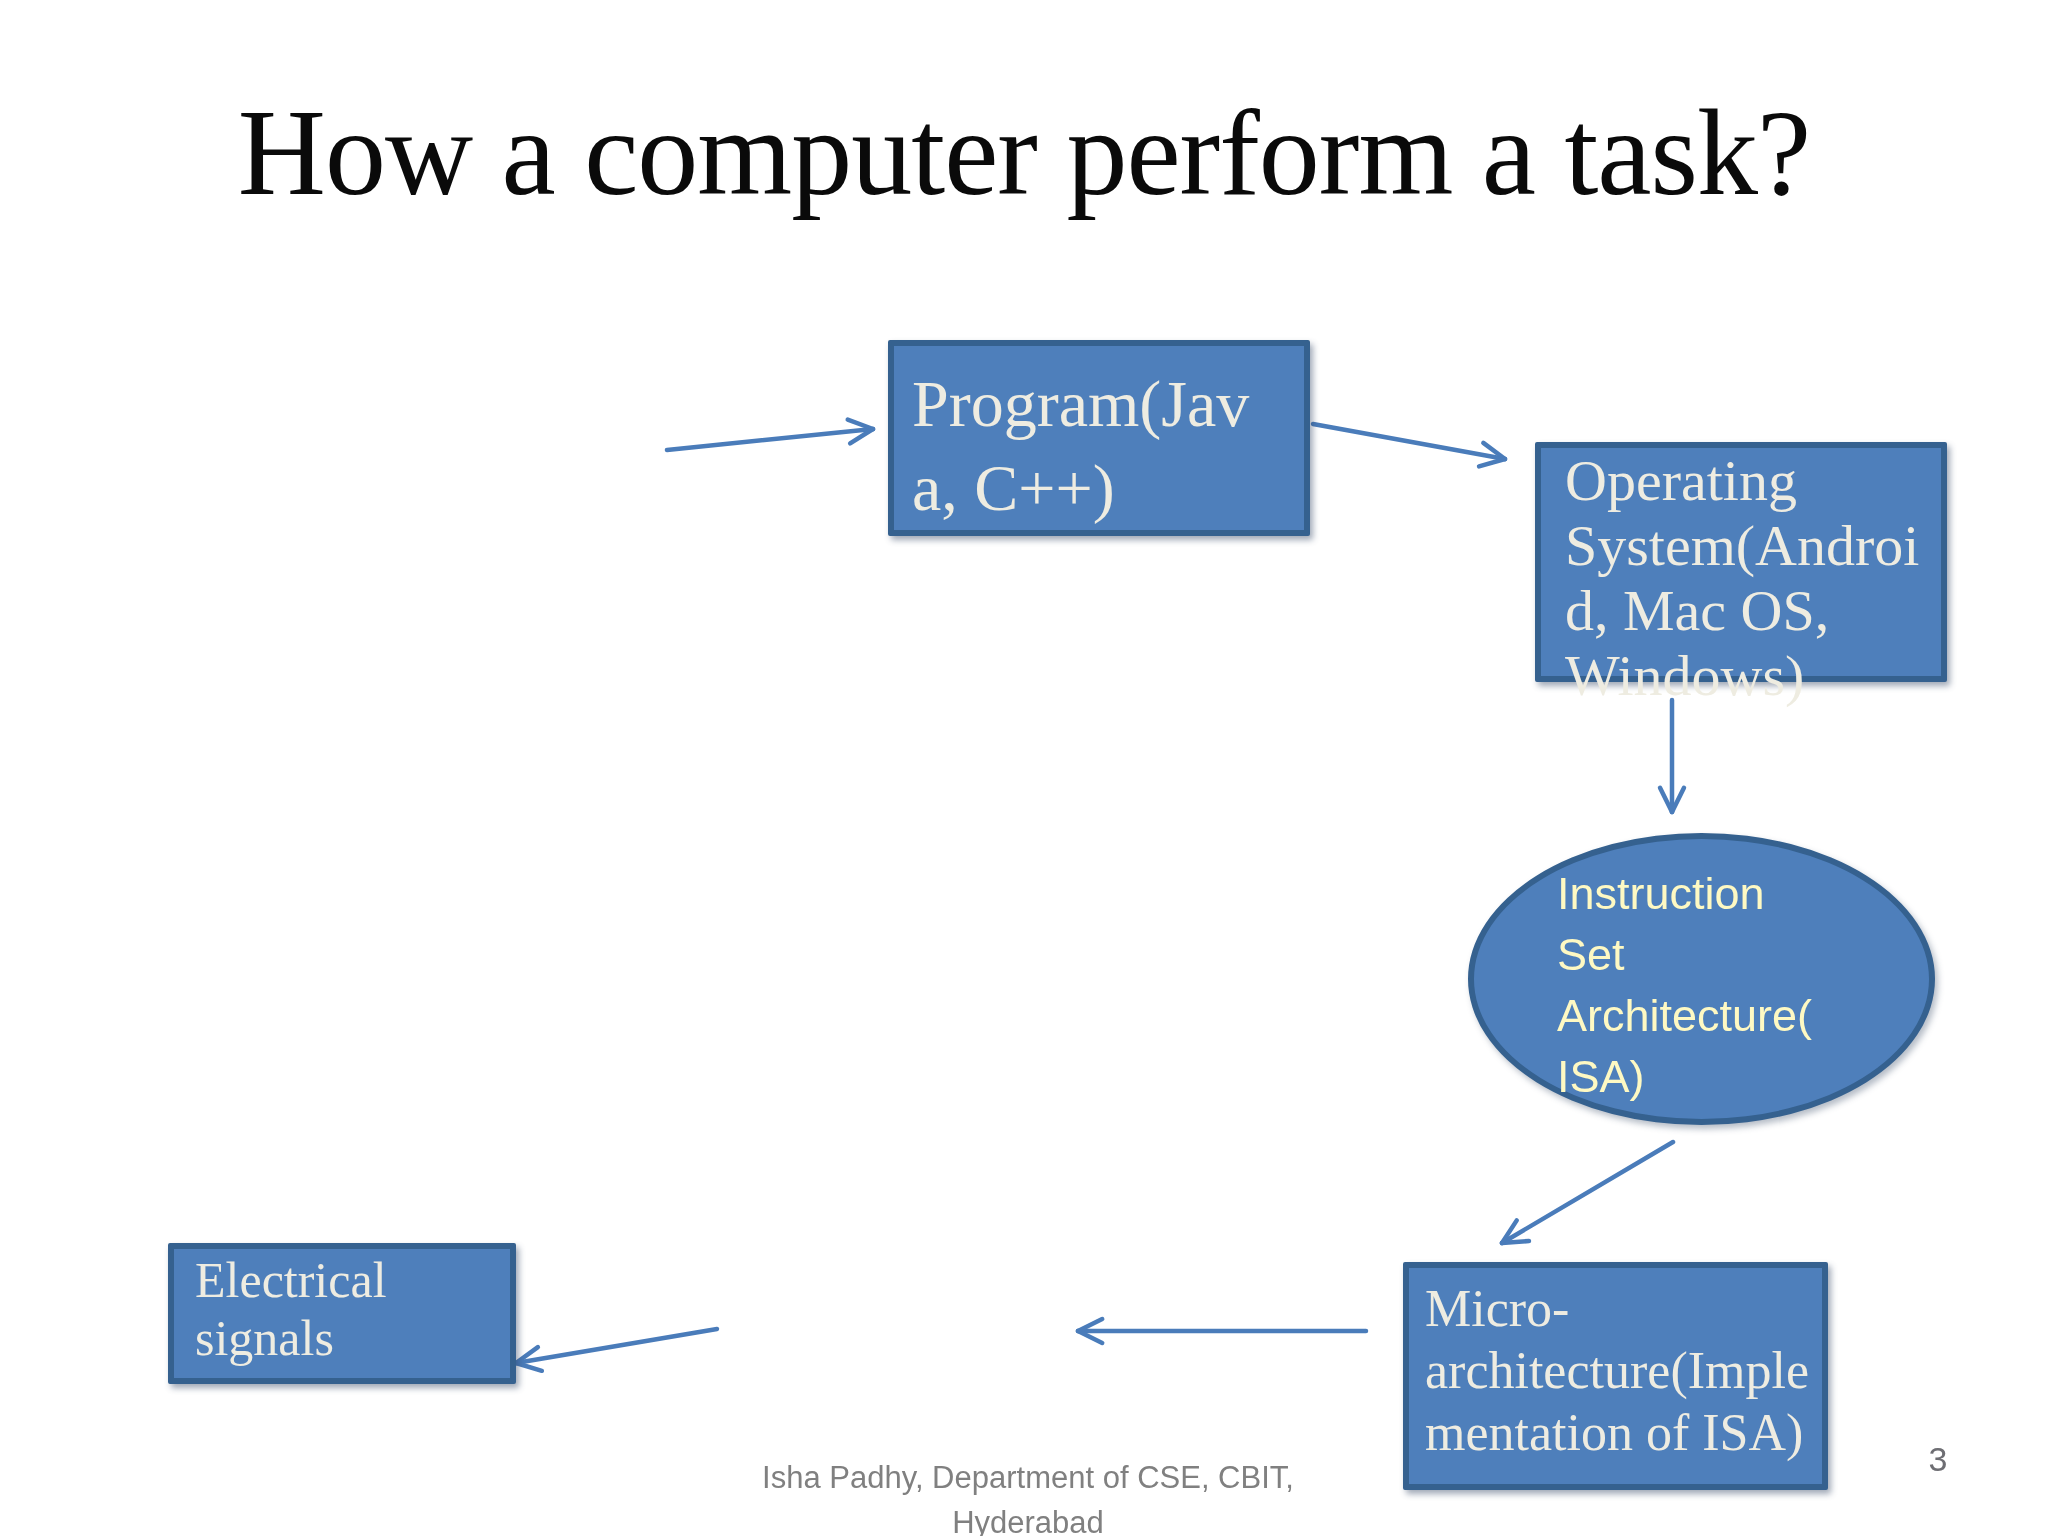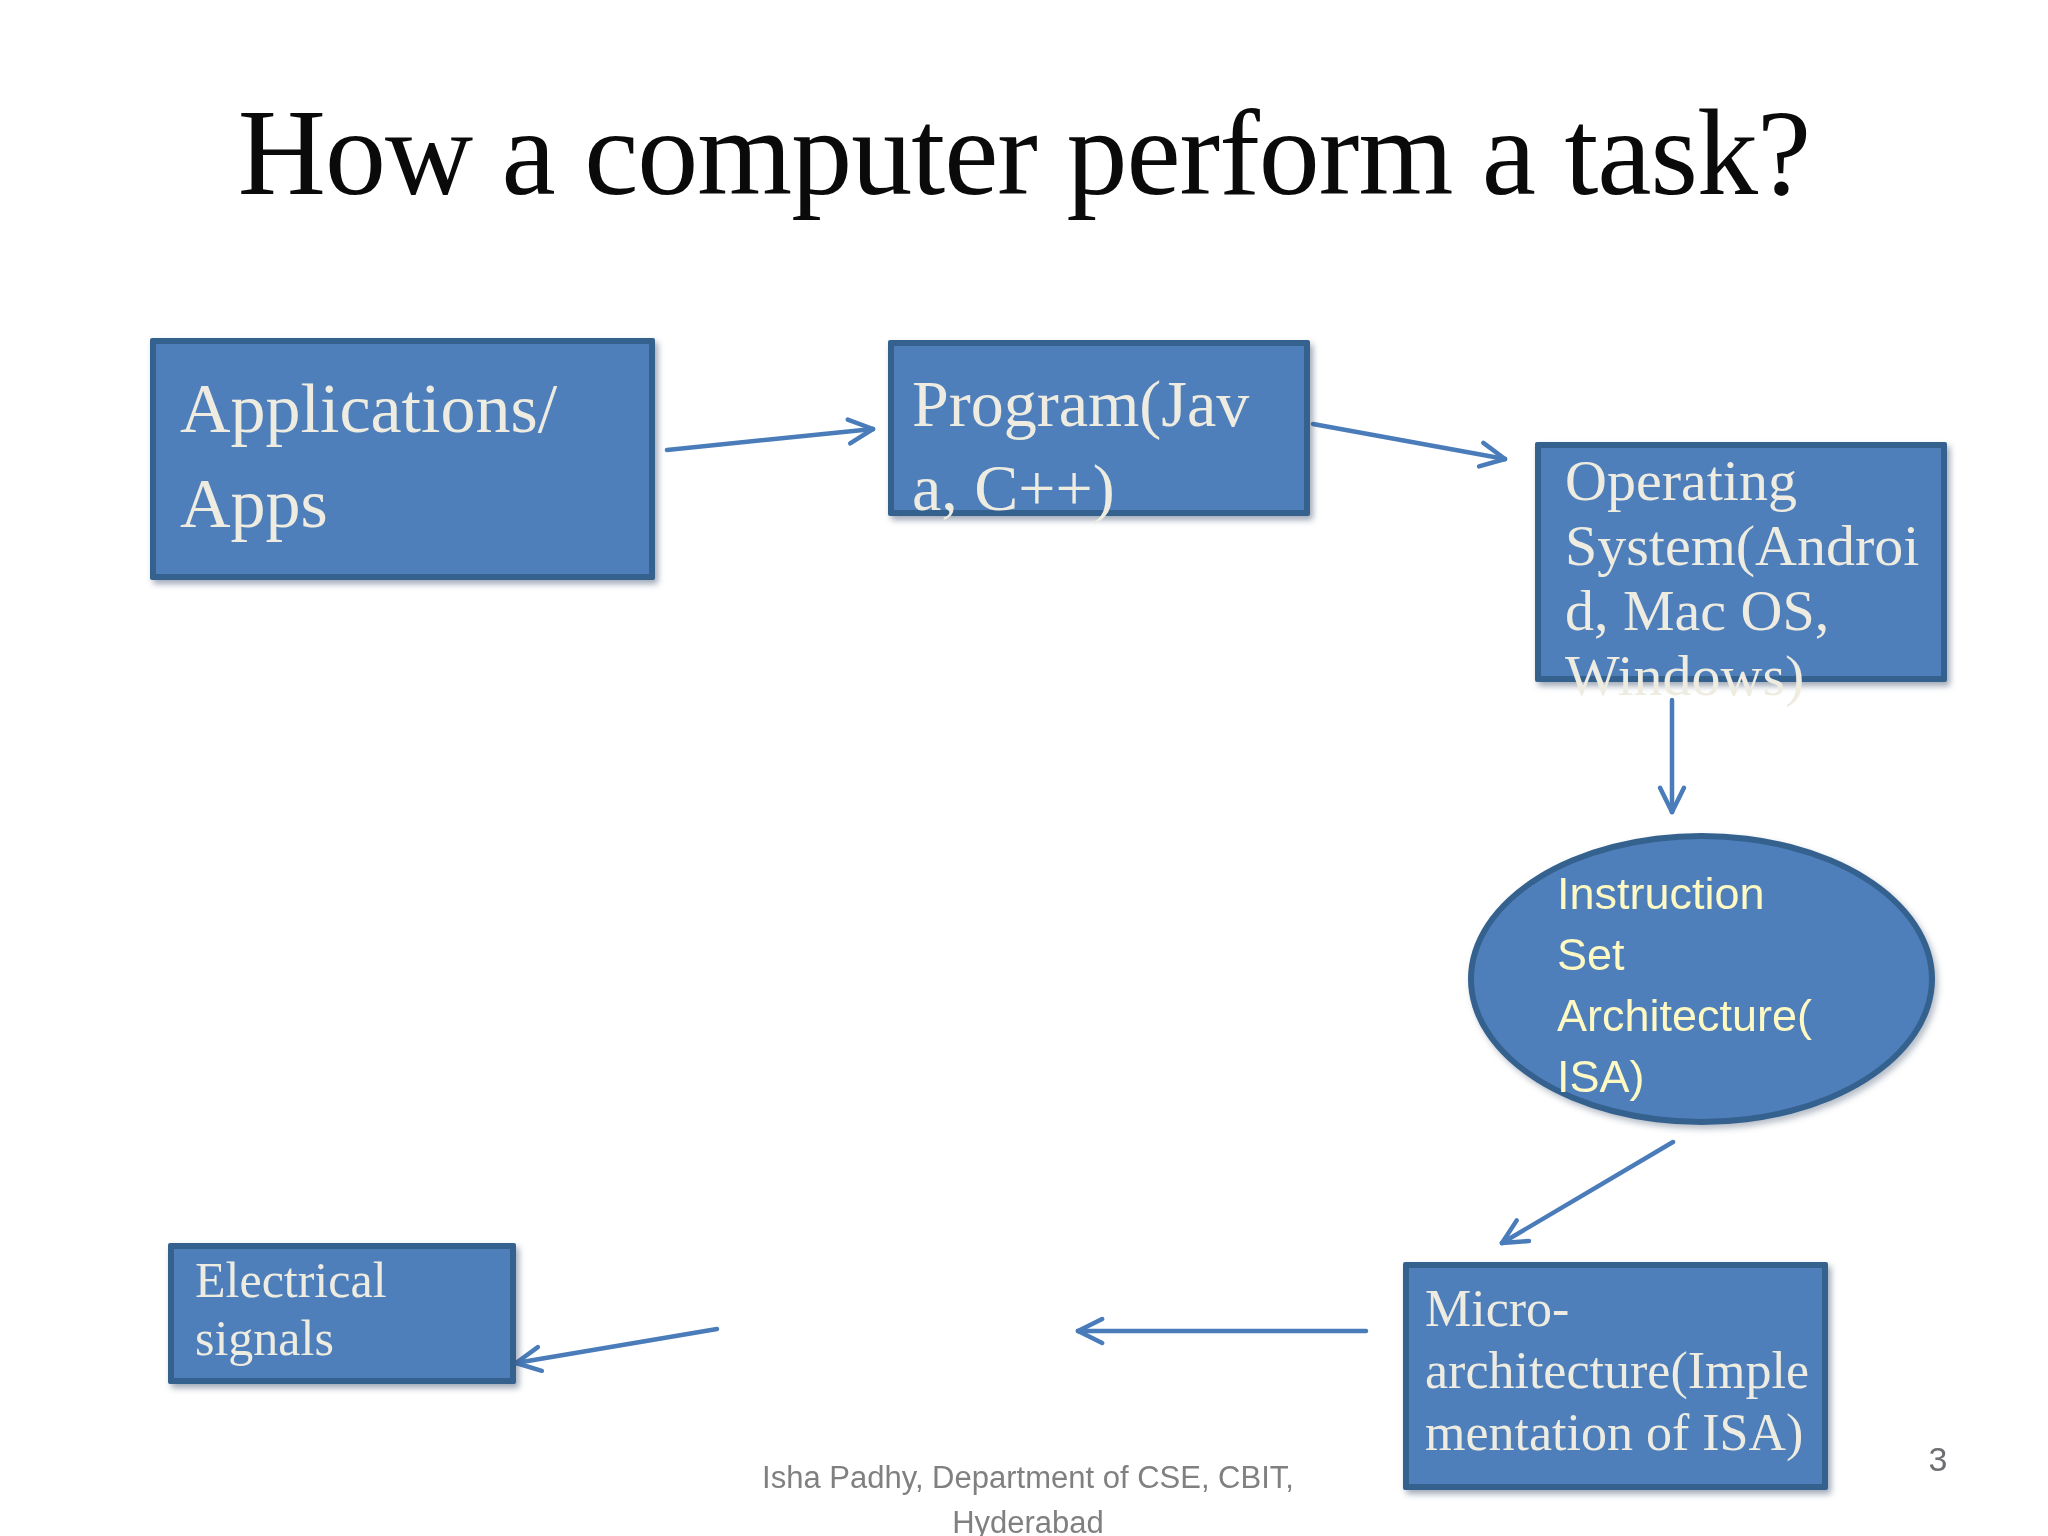--- a/index.html
+++ b/index.html
@@ -21,21 +21,21 @@
     border: 6px solid #35618f;
     border-radius: 2px;
     color: #eeece1;
     font-family: "Liberation Serif", serif;
     box-shadow: 3px 4px 6px rgba(45, 65, 95, 0.45);
   }
   .node .line { display: block; white-space: nowrap; }
 
   #node-apps    { left: 150px;  top: 338px;  width: 505px; height: 242px;
                   font-size: 70px; line-height: 95px; padding: 17px 0 0 24px; }
-  #node-program { left: 888px;  top: 340px;  width: 422px; height: 176px;
+  #node-program { left: 888px;  top: 340px;  width: 422px; height: 196px;
                   font-size: 66px; line-height: 84px; padding: 16px 0 12px 18px; }
   #node-os      { left: 1535px; top: 442px;  width: 412px; height: 240px;
                   font-size: 58px; line-height: 65px; padding: 0 0 0 24px; overflow: visible; }
   #node-micro   { left: 1403px; top: 1262px; width: 425px; height: 228px;
                   font-size: 52px; line-height: 62px; padding: 10px 0 0 16px; }
   #node-dlc     { left: 732px;  top: 1243px; width: 330px; height: 177px;
                   font-size: 52px; line-height: 62px; padding: 16px 0 0 19px; }
   #node-elec    { left: 168px;  top: 1243px; width: 348px; height: 141px;
                   font-size: 50px; line-height: 58px; padding: 2px 0 0 21px; }
 
@@ -94,26 +94,20 @@
         <line x1="1078" y1="1331" x2="1102.193417433189" y2="1342.986598888069" stroke="#4a7cba" stroke-width="4.5" stroke-linecap="round"></line>
         <line x1="1078" y1="1331" x2="1102.193417433189" y2="1319.013401111931" stroke="#4a7cba" stroke-width="4.5" stroke-linecap="round"></line>
       </g>
       <g>
         <line x1="717" y1="1329" x2="516" y2="1363" stroke="#4a7cba" stroke-width="4.5" stroke-linecap="round"></line>
         <line x1="516" y1="1363" x2="541.8537315914816" y2="1370.783608597278" stroke="#4a7cba" stroke-width="4.5" stroke-linecap="round"></line>
         <line x1="516" y1="1363" x2="537.855363332293" y2="1347.1461962414862" stroke="#4a7cba" stroke-width="4.5" stroke-linecap="round"></line>
       </g>
     </svg>
 
-  <div class="node" id="node-apps">
-    <div>
-        <span class="line">Applications/</span>
-        <span class="line">Apps</span>
-      </div>
-  </div>
 
   <div class="node" id="node-program">
     <div>
         <span class="line">Program(Jav</span>
         <span class="line">a, C++)</span>
       </div>
   </div>
 
   <div class="node" id="node-os">
     <div>

